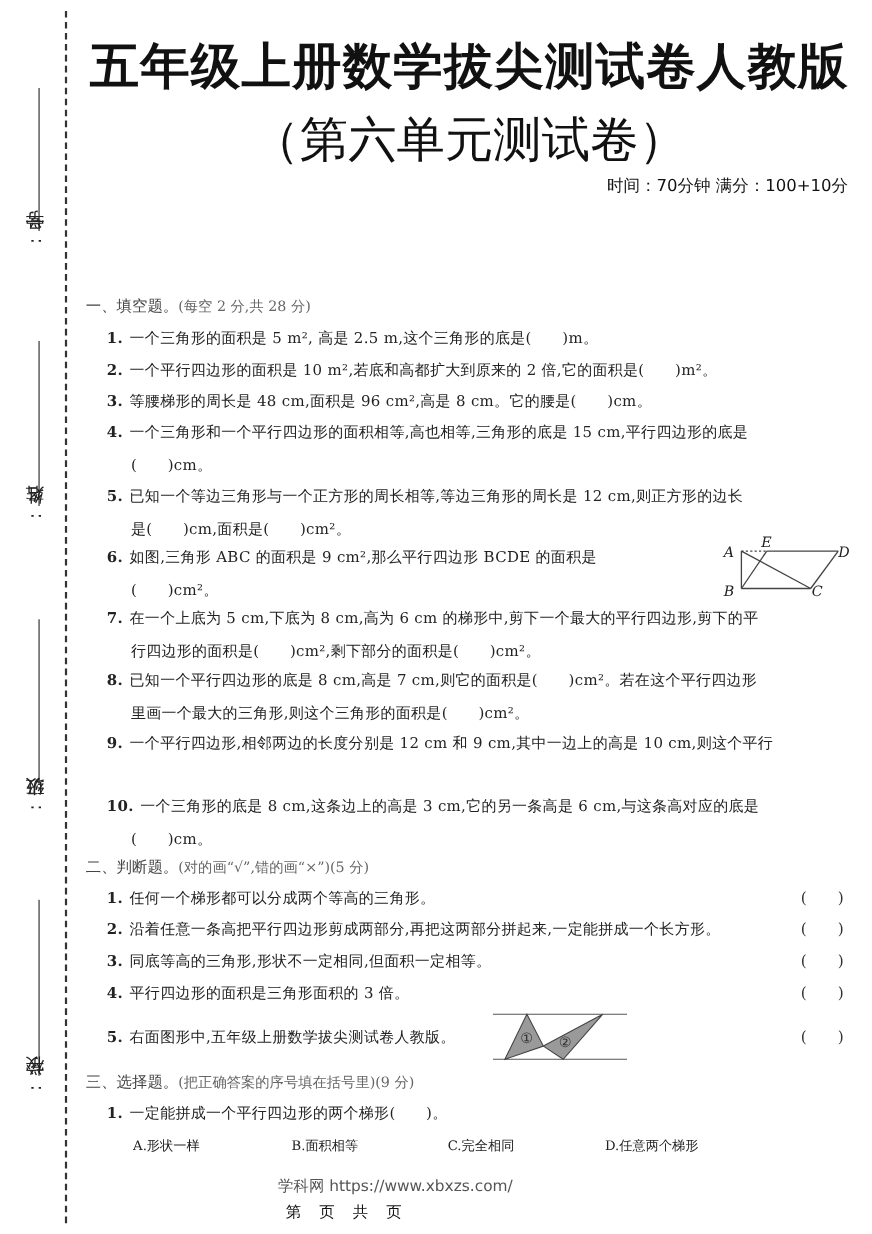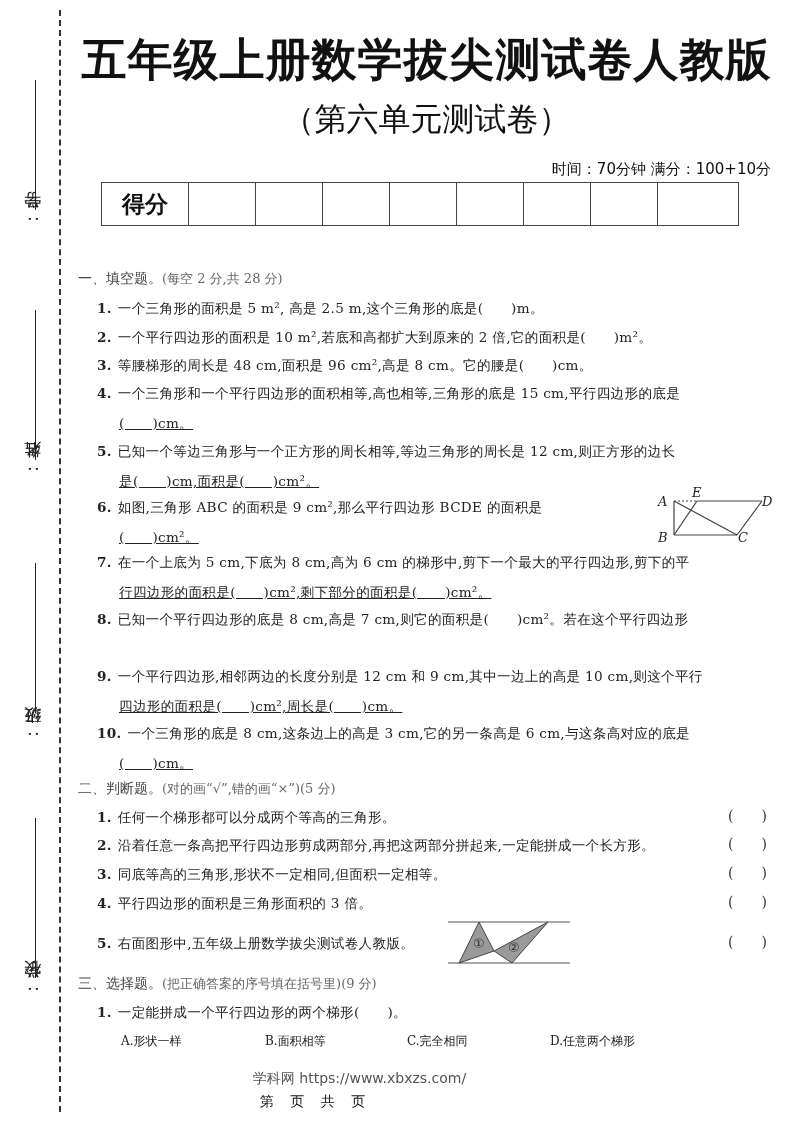--- a/index.html
+++ b/index.html
@@ -14,42 +14,42 @@
   .margin-field .rule { position:absolute; left:15px; width:1px; background:#222; }
   .margin-field .lbl { position:absolute; left:0; width:24px;
        font-family:"DejaVu Sans", sans-serif; font-size:17px; color:#222;
        writing-mode:vertical-rl; transform:rotate(180deg); line-height:24px; }
 
   
   .title { position:absolute; left:0; width:793px; top:30px; text-align:center;
            font-family:"DejaVu Sans", sans-serif; font-size:45px; font-weight:bold;
            letter-spacing:1px; color:#111; padding-left:60px; box-sizing:border-box; }
   .subtitle { position:absolute; left:0; width:793px; top:98px; text-align:center;
-           font-family:"DejaVu Sans", sans-serif; font-size:32px; color:#111;
+           font-family:"DejaVu Sans", sans-serif; font-size:44px; color:#111;
            padding-left:60px; box-sizing:border-box; }
   .meta { position:absolute; right:22px; top:160px;
           font-family:"DejaVu Sans", sans-serif; font-size:15px; color:#111; }
 
   
   table.score { position:absolute; left:101px; top:182px; border-collapse:collapse;
                 font-family:"DejaVu Sans", sans-serif; }
   table.score td { border:1.5px solid #444; width:66px; height:40px; text-align:center;
                    font-size:23px; color:#111; padding:0; }
   table.score td.first { width:86px; font-weight:bold; }
   table.score td.last { width:80px; font-weight:bold; }
   table.score tr.r2 td { height:42px; }
 
   
   .sec-head { position:absolute; left:78px; font-size:14px; color:#444;
               font-family:"DejaVu Sans", sans-serif; }
   .sec-head .note { font-family:"DejaVu Serif", serif; color:#666; font-size:13px; }
   .q { position:absolute; left:97px; width:675px; font-size:13.6px; line-height:30px;
        color:#222; letter-spacing:0.3px; }
   .q .num { font-weight:bold; margin-right:6px; }
-  .q .cont { display:block; padding-left:22px;text-decoration:underline; }
+  .q .cont { display:block; padding-left:22px; }
   .judge-paren { position:absolute; right:26px; font-size:14px; color:#333; }
   .choice { position:absolute; font-size:12px; color:#222; }
 
   
   .footer1 { position:absolute; left:0; width:719px; top:1070px; text-align:center;
              font-family:"DejaVu Sans", sans-serif; font-size:14px; color:#555; padding-left:0; }
   .footer2 { position:absolute; left:0; width:631px; top:1093px; text-align:center;
              font-family:"DejaVu Sans", sans-serif; font-size:14px; color:#111; letter-spacing:6px; }
 </style>
 </head>
@@ -73,31 +73,20 @@
   <div class="rule" style="top:0;height:160px;"></div>
   <div class="lbl" style="top:168px;">学校:</div>
 </div>
 
 <div class="title">五年级上册数学拔尖测试卷人教版</div>
 <div class="subtitle">（第六单元测试卷）</div>
 <div class="meta">时间：70分钟  满分：100+10分</div>
 
 <table class="score">
   <tbody>
-  <tr class="r2">
-    <td class="first">得分</td>
-    <td></td>
-    <td></td>
-    <td></td>
-    <td></td>
-    <td></td>
-    <td></td>
-    <td></td>
-    <td class="last"></td>
-  </tr>
 </tbody>
   </table>
 
 <div class="sec-head" style="top:270px;">
   <span>一、填空题。</span><span class="note">(每空 2 分,共 28 分)</span>
 </div>
 
 <div class="q" style="top:293px;">
   <span class="num">1.</span><span>一个三角形的面积是 5 m², 高是 2.5 m,这个三角形的底是(　　)m。</span>
 </div>
@@ -134,24 +123,24 @@
   <text x="6" y="58" font-size="13" font-style="italic" font-family="DejaVu Serif, serif" fill="#222">B</text>
   <text x="86" y="58" font-size="13" font-style="italic" font-family="DejaVu Serif, serif" fill="#222">C</text>
 </svg>
 
 <div class="q" style="top:547px;">
   <span class="num">7.</span><span>在一个上底为 5 cm,下底为 8 cm,高为 6 cm 的梯形中,剪下一个最大的平行四边形,剪下的平</span>
   <span class="cont">行四边形的面积是(　　)cm²,剩下部分的面积是(　　)cm²。</span>
 </div>
 <div class="q" style="top:604px;">
   <span class="num">8.</span><span>已知一个平行四边形的底是 8 cm,高是 7 cm,则它的面积是(　　)cm²。若在这个平行四边形</span>
+  <span class="cont">里画一个最大的三角形,则这个三角形的面积是(　　)cm²。</span>
 </div>
 <div class="q" style="top:661px;">
   <span class="num">9.</span><span>一个平行四边形,相邻两边的长度分别是 12 cm 和 9 cm,其中一边上的高是 10 cm,则这个平行</span>
-  <span class="cont">四边形的面积是(　　)cm²,周长是(　　)cm。</span>
 </div>
 <div class="q" style="top:718px;">
   <span class="num">10.</span><span>一个三角形的底是 8 cm,这条边上的高是 3 cm,它的另一条高是 6 cm,与这条高对应的底是</span>
   <span class="cont">(　　)cm。</span>
 </div>
 
 <div class="sec-head" style="top:780px;">
   <span>二、判断题。</span><span class="note">(对的画“√”,错的画“×”)(5 分)</span>
 </div>
 

